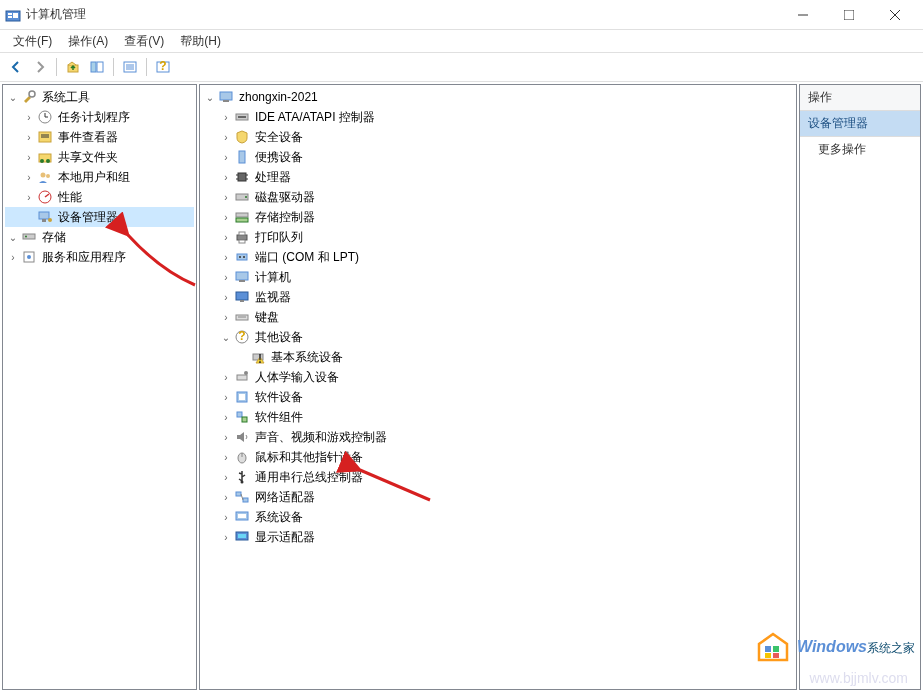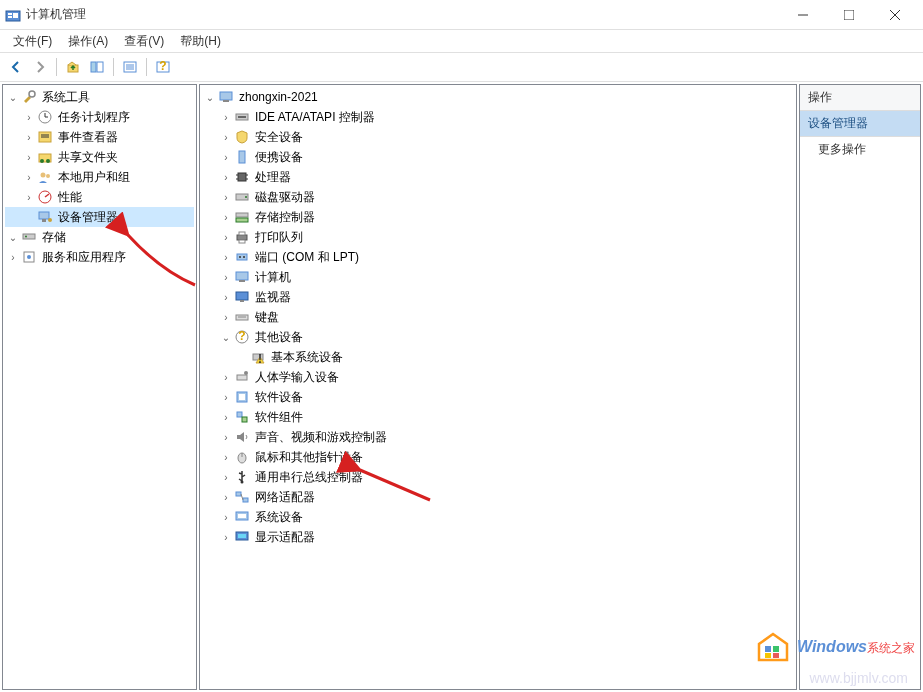--- a/index.html
+++ b/index.html
@@ -40,21 +40,21 @@
 .actions-header { background: #f6f7f8; color: #333; padding: 4px 8px; border-bottom: 1px solid #ddd; font-weight: normal; }
 .actions-section { background: #c4dcf3; color: #1a4d80; padding: 4px 8px; border-bottom: 1px solid #ddd; }
 .actions-item { padding: 4px 18px; color: #333; cursor: pointer; }
 
 .arrow { position: absolute; pointer-events: none; z-index: 100; }
 .arrow svg { overflow: visible; }
 
 .watermark { position: absolute; right: 15px; bottom: 6px; color: #dde; font-size: 14px; z-index: 50; }
 .logo { position: absolute; right: 8px; bottom: 28px; display: flex; align-items: center; gap: 6px; z-index: 50; }
 .logo-text { color: #5b8fd6; font-size: 16px; font-style: italic; font-weight: bold; }
-.logo-sub { color: #ef4444; font-size: 12px; }
+.logo-sub { color: #0c4a6e; font-size: 12px; }
 
 svg { display: block; }
 </style>
 </head>
 <body>
 
 <div class="titlebar">
   <span class="titlebar-icon">
     <svg width="16" height="16">
         <rect x="1" y="4" width="14" height="10" fill="#5b8fd6" stroke="#2a5a9a"></rect>

